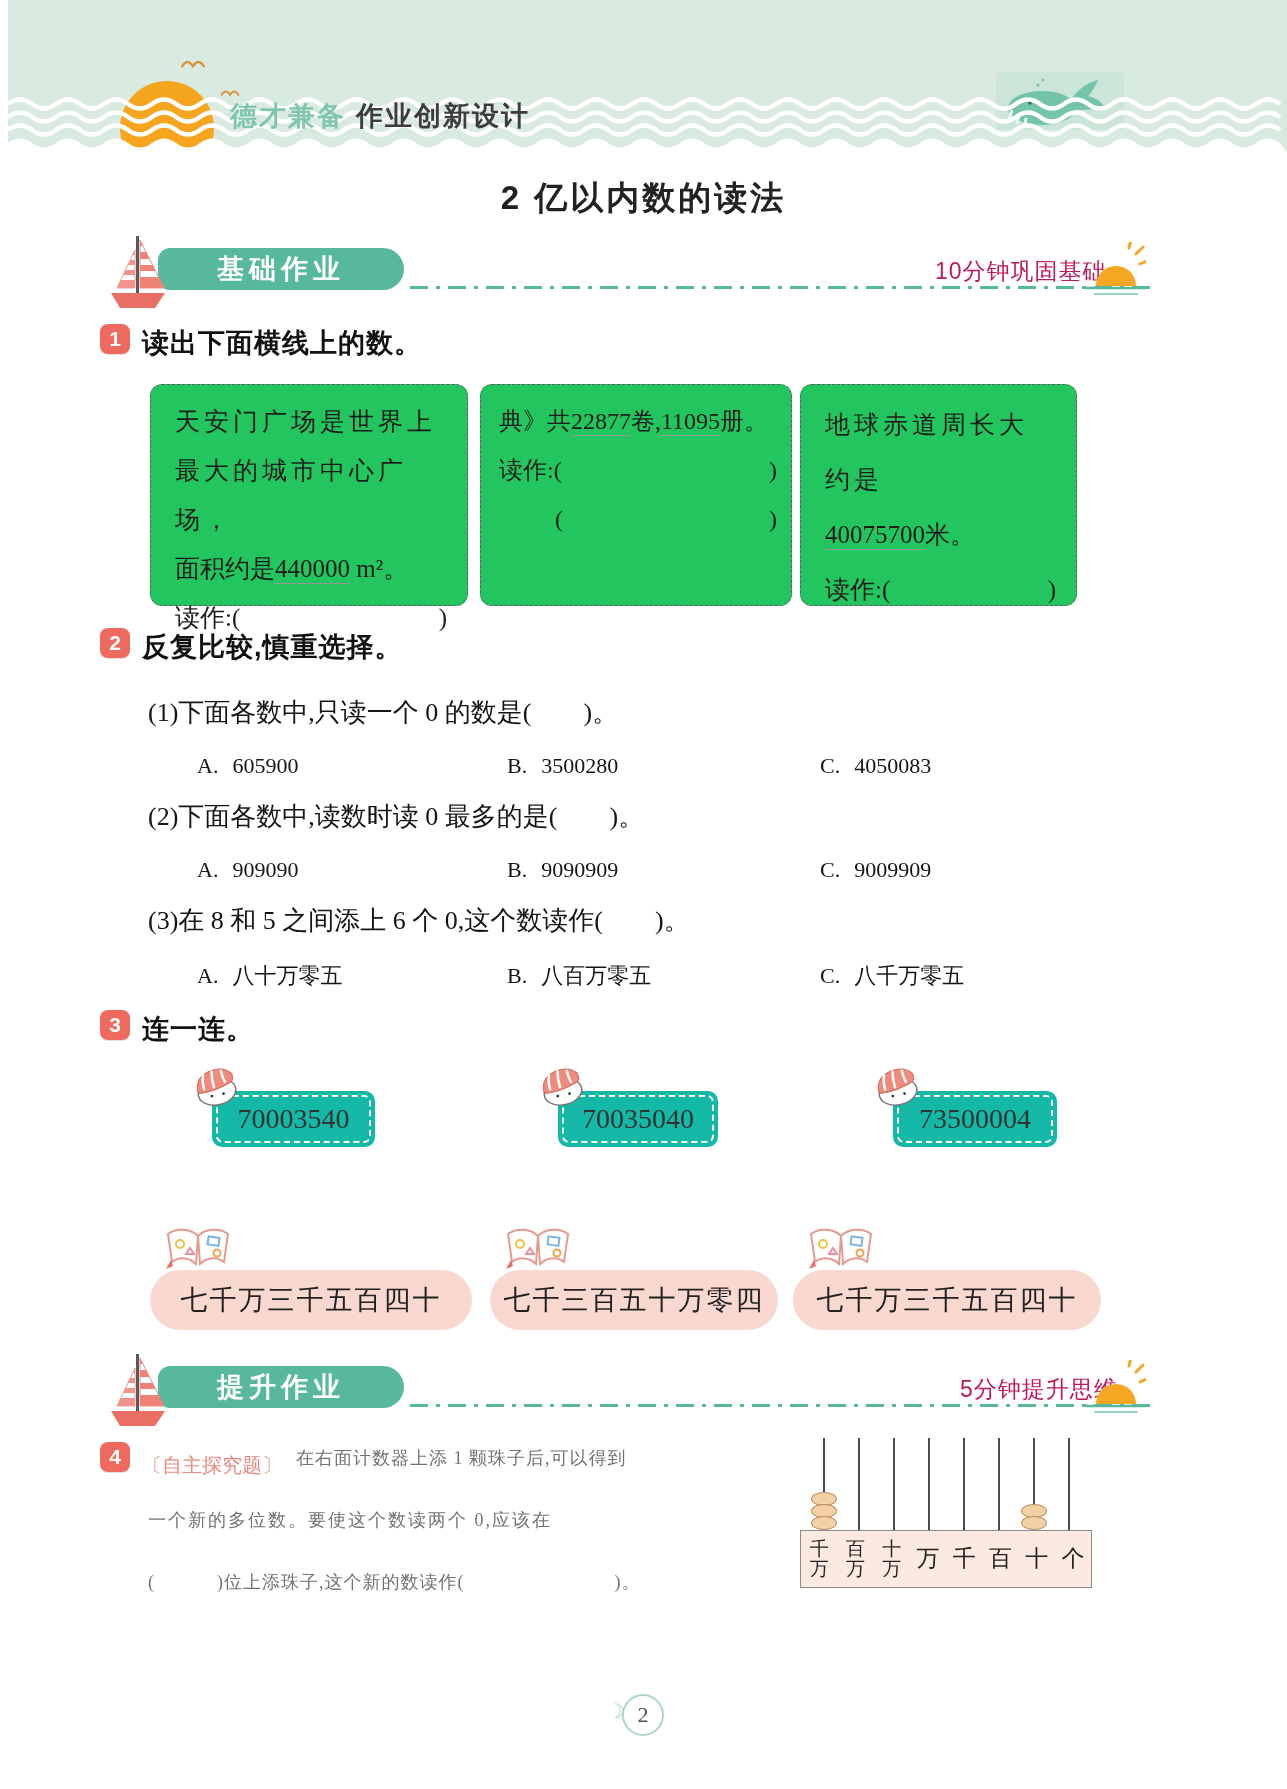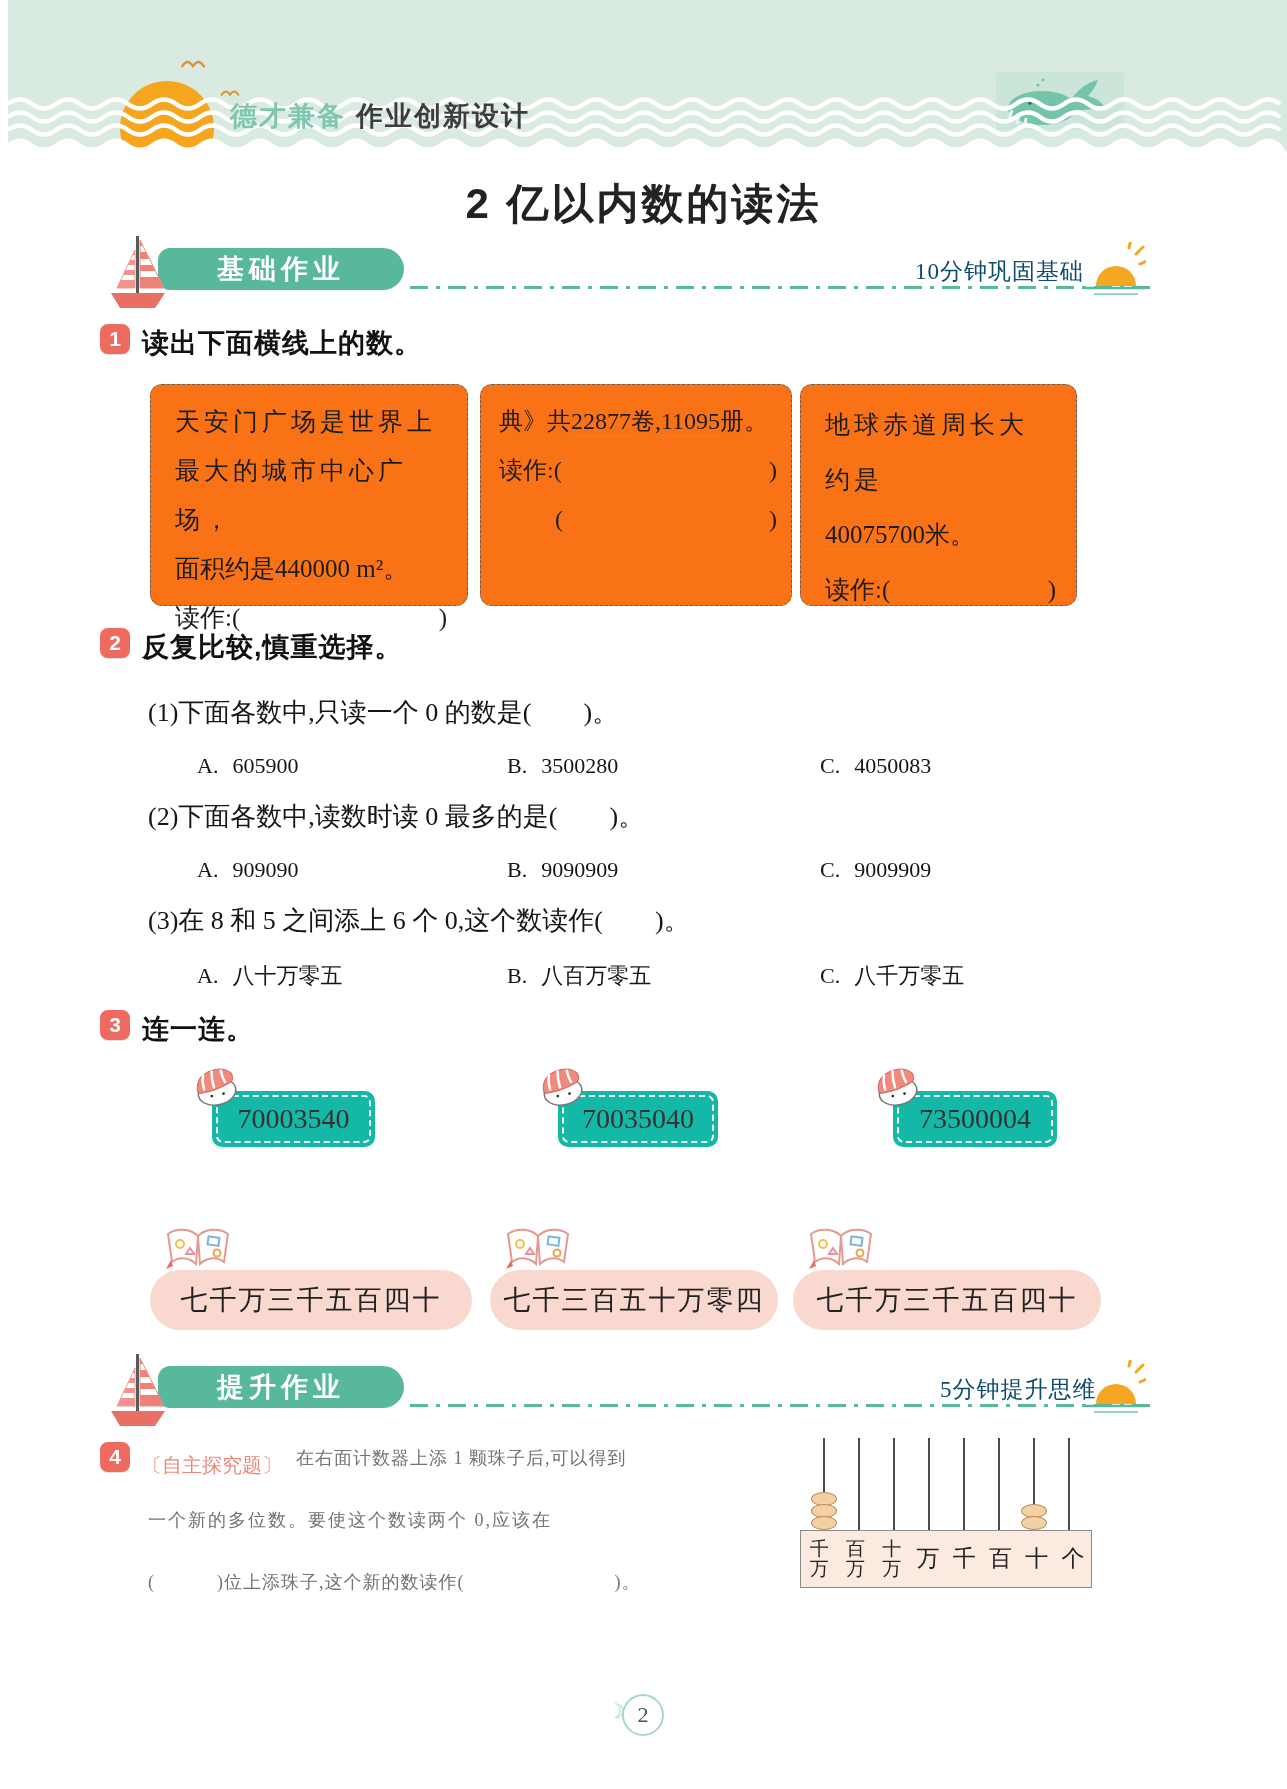--- a/index.html
+++ b/index.html
@@ -10,37 +10,37 @@
   .header{position:absolute;left:8px;top:0;width:1287px;height:165px;background:#d9ebe1;overflow:hidden;}
   .sun-big{position:absolute;left:112px;top:81px;width:94px;height:94px;border-radius:50%;background:#f6a51f;}
   .gull{position:absolute;}
   .brand{position:absolute;left:222px;top:98px;font-size:27px;font-weight:bold;letter-spacing:2px;z-index:3;white-space:nowrap;}
   .brand .g{color:#7fc6ad;}
   .brand .d{color:#3d3d3d;margin-left:10px;}
   .whale-wrap{position:absolute;left:988px;top:72px;width:128px;height:58px;background:#cbe5d8;border-radius:4px;}
   .waves{position:absolute;left:0;top:96px;width:1296px;height:80px;z-index:2;}
 
   
-  .page-title{position:absolute;left:0;top:176px;width:100%;text-align:center;font-size:42px;font-weight:bold;color:#222;letter-spacing:3px;}
+  .page-title{position:absolute;left:0;top:176px;width:100%;text-align:center;font-size:33px;font-weight:bold;color:#222;letter-spacing:3px;}
 
   
   .boat{position:absolute;width:64px;height:78px;z-index:4;}
   .banner{position:absolute;width:246px;height:42px;background:#58b89c;border-radius:14px 24px 24px 14px;
           color:#fff;font-weight:bold;font-size:27px;text-align:center;line-height:42px;letter-spacing:5px;z-index:3;}
   .dash{position:absolute;height:3px;background:repeating-linear-gradient(90deg,#58b89c 0 18px,transparent 18px 26px,#58b89c 26px 30px,transparent 30px 38px);}
-  .timer{position:absolute;font-size:23px;color:#0c4a6e;font-family:Liberation Serif, serif;letter-spacing:1px;white-space:nowrap;}
+  .timer{position:absolute;font-size:23px;color:#be185d;font-family:Liberation Sans, sans-serif;letter-spacing:1px;white-space:nowrap;margin-left:20px;}
   .sun-small{position:absolute;width:60px;height:56px;}
 
   
   .badge{position:absolute;width:30px;height:30px;background:#ee6a5f;border-radius:8px;color:#fff;font-weight:bold;
          font-size:21px;text-align:center;line-height:30px;box-shadow:0 1px 0 rgba(0,0,0,.12);}
   .prompt{position:absolute;font-size:27px;font-weight:bold;color:#111;letter-spacing:1px;white-space:nowrap;}
 
   
-  .qbox{position:absolute;top:384px;height:222px;background:#f97316;border:1.5px dashed #5f5f5f;border-radius:12px;
+  .qbox{position:absolute;top:384px;height:222px;background:#22c55e;border:1.5px dashed #5f5f5f;border-radius:12px;
         box-sizing:border-box;padding:12px 20px 0 24px;font-family:"Liberation Serif","DejaVu Serif",serif;
         font-size:25px;line-height:49px;color:#1c1c1c;}
   #qb1{left:150px;width:318px;}
   #qb2{left:480px;width:312px;font-size:24px;padding-left:18px;padding-right:14px;}
   #qb3{left:800px;width:277px;line-height:55px;}
   .qbox .ls{letter-spacing:4px;}
   .u{border-bottom:1.5px solid #979797;padding-bottom:1px;}
   .rl{display:flex;justify-content:space-between;}
   .rl2{display:flex;justify-content:space-between;padding-left:56px;}
 

